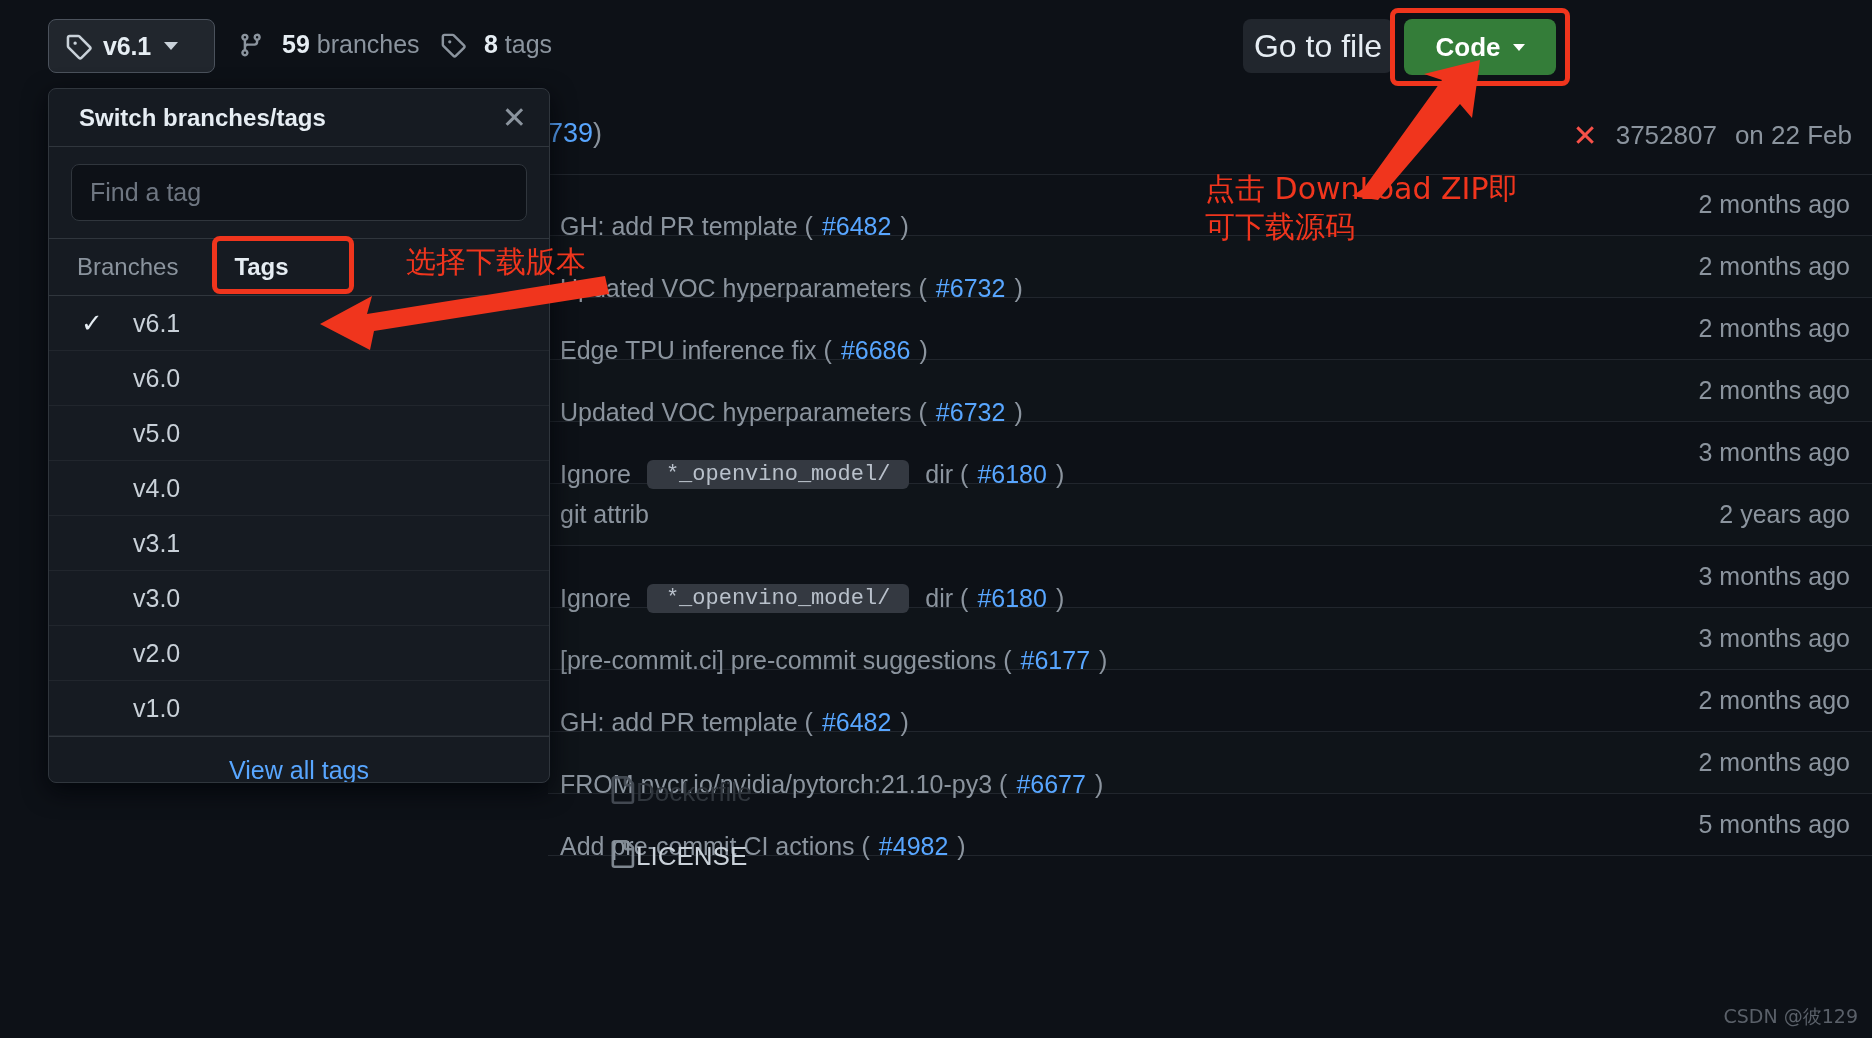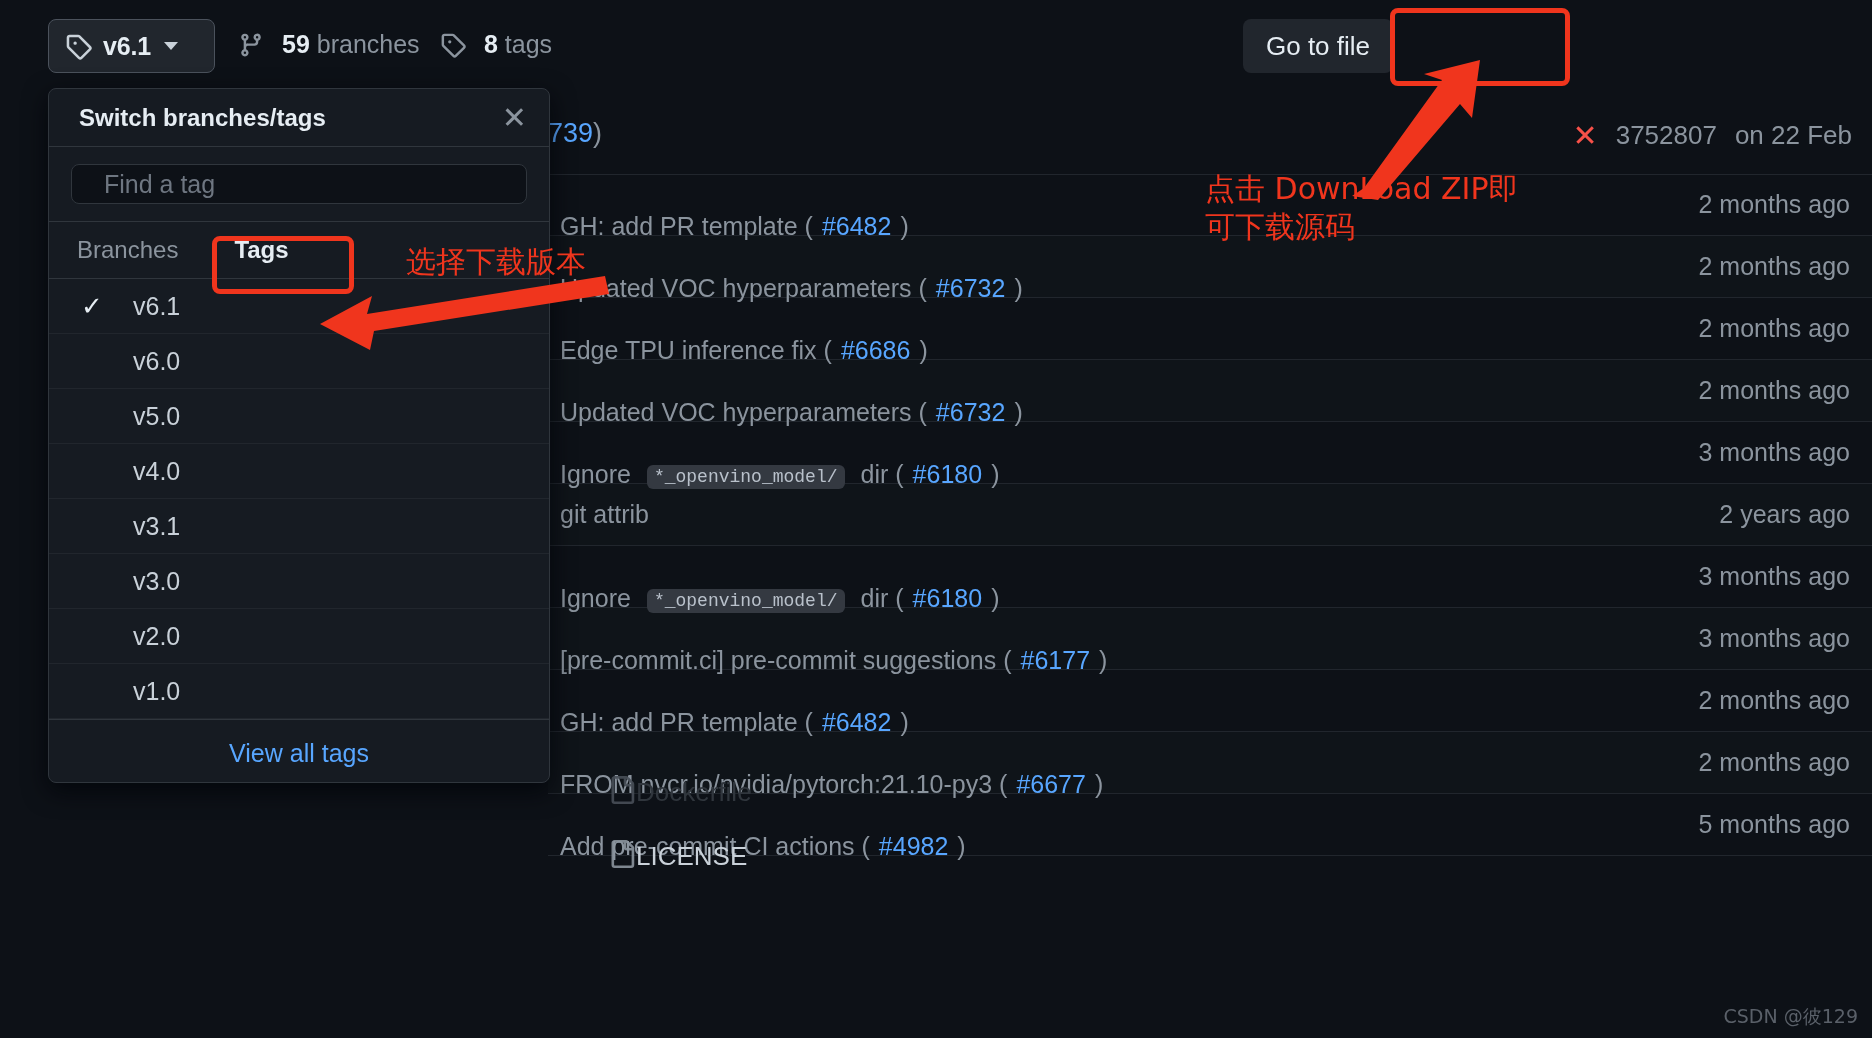--- a/index.html
+++ b/index.html
@@ -33,21 +33,21 @@
     font-size:25px;color:#8b949e;white-space:nowrap;
   }
   .meta-item b{color:#e6edf3;font-weight:700;margin-left:8px;}
   #branches-meta{left:238px;top:30px;}
   #tags-meta{left:440px;top:30px;}
 
   .gotofile{
     position:absolute;left:1243px;top:19px;width:150px;height:54px;
     background:#21262d;border-radius:8px;
     display:flex;align-items:center;justify-content:center;
-    font-size:26px;color:#e6edf3;
+    font-size:32px;color:#e6edf3;
   }
   .code-btn{
     position:absolute;left:1404px;top:19px;width:152px;height:56px;
     background:#347d39;border-radius:8px;
     display:flex;align-items:center;justify-content:center;gap:10px;
     font-size:26px;font-weight:600;color:#ffffff;
   }
   .code-btn .caret{border-top-color:#ffffff;border-left-width:6px;border-right-width:6px;border-top-width:7px;}
 
   
@@ -73,23 +73,23 @@
   .filelist{position:absolute;left:548px;top:174px;width:1324px;}
   .frow{
     height:62px;border-bottom:1px solid #21262d;
     display:flex;align-items:center;justify-content:space-between;
     padding:0 22px 0 12px;box-sizing:border-box;
   }
   .frow.alt{background:#0f1419;}
   .fmsg{font-size:25px;color:#8b949e;white-space:nowrap;display:flex;align-items:flex-end;gap:9px;}
   .fmsg .pr{color:#58a6ff;margin-top:44px;}
   .code-chip{
-    background:#343941;border-radius:6px;padding:2px 7px;margin:0 7px;
+    background:#343941;border-radius:6px;padding:2px 19px;margin:0 7px;
     font-family:"Liberation Mono","DejaVu Sans Mono",monospace;
-    font-size:18px;color:#b9c1cb;
+    font-size:22px;color:#b9c1cb;
   }
   .ftime{font-size:25px;color:#8b949e;white-space:nowrap;}
 
   
   .fnamerow{
     position:absolute;left:548px;width:1324px;height:62px;
     display:flex;align-items:flex-end;padding-left:60px;box-sizing:border-box;
   }
   .fname{font-size:26px;color:#c9d1d9;}
   .fname.dim{color:#30363d;}
@@ -106,23 +106,23 @@
   }
   .pop-head{
     height:58px;border-bottom:1px solid #30363d;
     display:flex;align-items:center;justify-content:space-between;
     padding:0 22px 0 30px;box-sizing:border-box;
   }
   .pop-title{font-size:24px;font-weight:700;color:#e6edf3;}
   .pop-close{font-size:30px;color:#8b949e;line-height:1;cursor:pointer;}
   .pop-search{padding:17px 22px;box-sizing:border-box;border-bottom:1px solid #30363d;}
   .pop-search input{
-    width:100%;height:40px;box-sizing:border-box;
+    width:100%;height:57px;box-sizing:border-box;
     background:#0d1117;border:1px solid #30363d;border-radius:8px;
-    color:#c4b5fd;font-size:25px;padding:0 32px;outline:none;
+    color:#c4b5fd;font-size:25px;padding:0 18px;outline:none;
     font-family:"Liberation Sans","DejaVu Sans",sans-serif;
   }
   .pop-search input::placeholder{color:#6e7681;}
   .pop-tabs{
     height:56px;border-bottom:1px solid #30363d;
     display:flex;align-items:center;gap:0;padding-left:0;
   }
   .pop-tab{
     height:56px;display:flex;align-items:center;justify-content:center;
     font-size:24px;color:#8b949e;padding:0 28px;box-sizing:border-box;
@@ -190,20 +190,24 @@
             <path d="M1 7.775V2.75C1 1.784 1.784 1 2.75 1h5.025c.464 0 .91.184 1.238.513l6.25 6.25a1.75 1.75 0 0 1 0 2.474l-5.026 5.026a1.75 1.75 0 0 1-2.474 0l-6.25-6.25A1.75 1.75 0 0 1 1 7.775Zm1.5 0c0 .066.026.13.073.177l6.25 6.25a.25.25 0 0 0 .354 0l5.025-5.025a.25.25 0 0 0 0-.354l-6.25-6.25a.25.25 0 0 0-.177-.073H2.75a.25.25 0 0 0-.25.25ZM6 5a1 1 0 1 1 0 2 1 1 0 0 1 0-2Z"></path>
           </svg>
       </span>
       <span><b>8</b> <span>tags</span></span>
     </div>
 
     <div class="gotofile">
       <span>Go to file</span>
     </div>
 
+    <div class="code-btn">
+      <span>Code</span>
+      <span class="caret"></span>
+    </div>
   </div>
 
   <div class="commitbar">
     <div class="commit-left">
       <span>739</span><span class="paren">)</span>
     </div>
     <div class="commit-right">
       <span class="xmark">✕</span>
       <span class="sha">3752807</span>
       <span class="sha">on 22 Feb</span>

